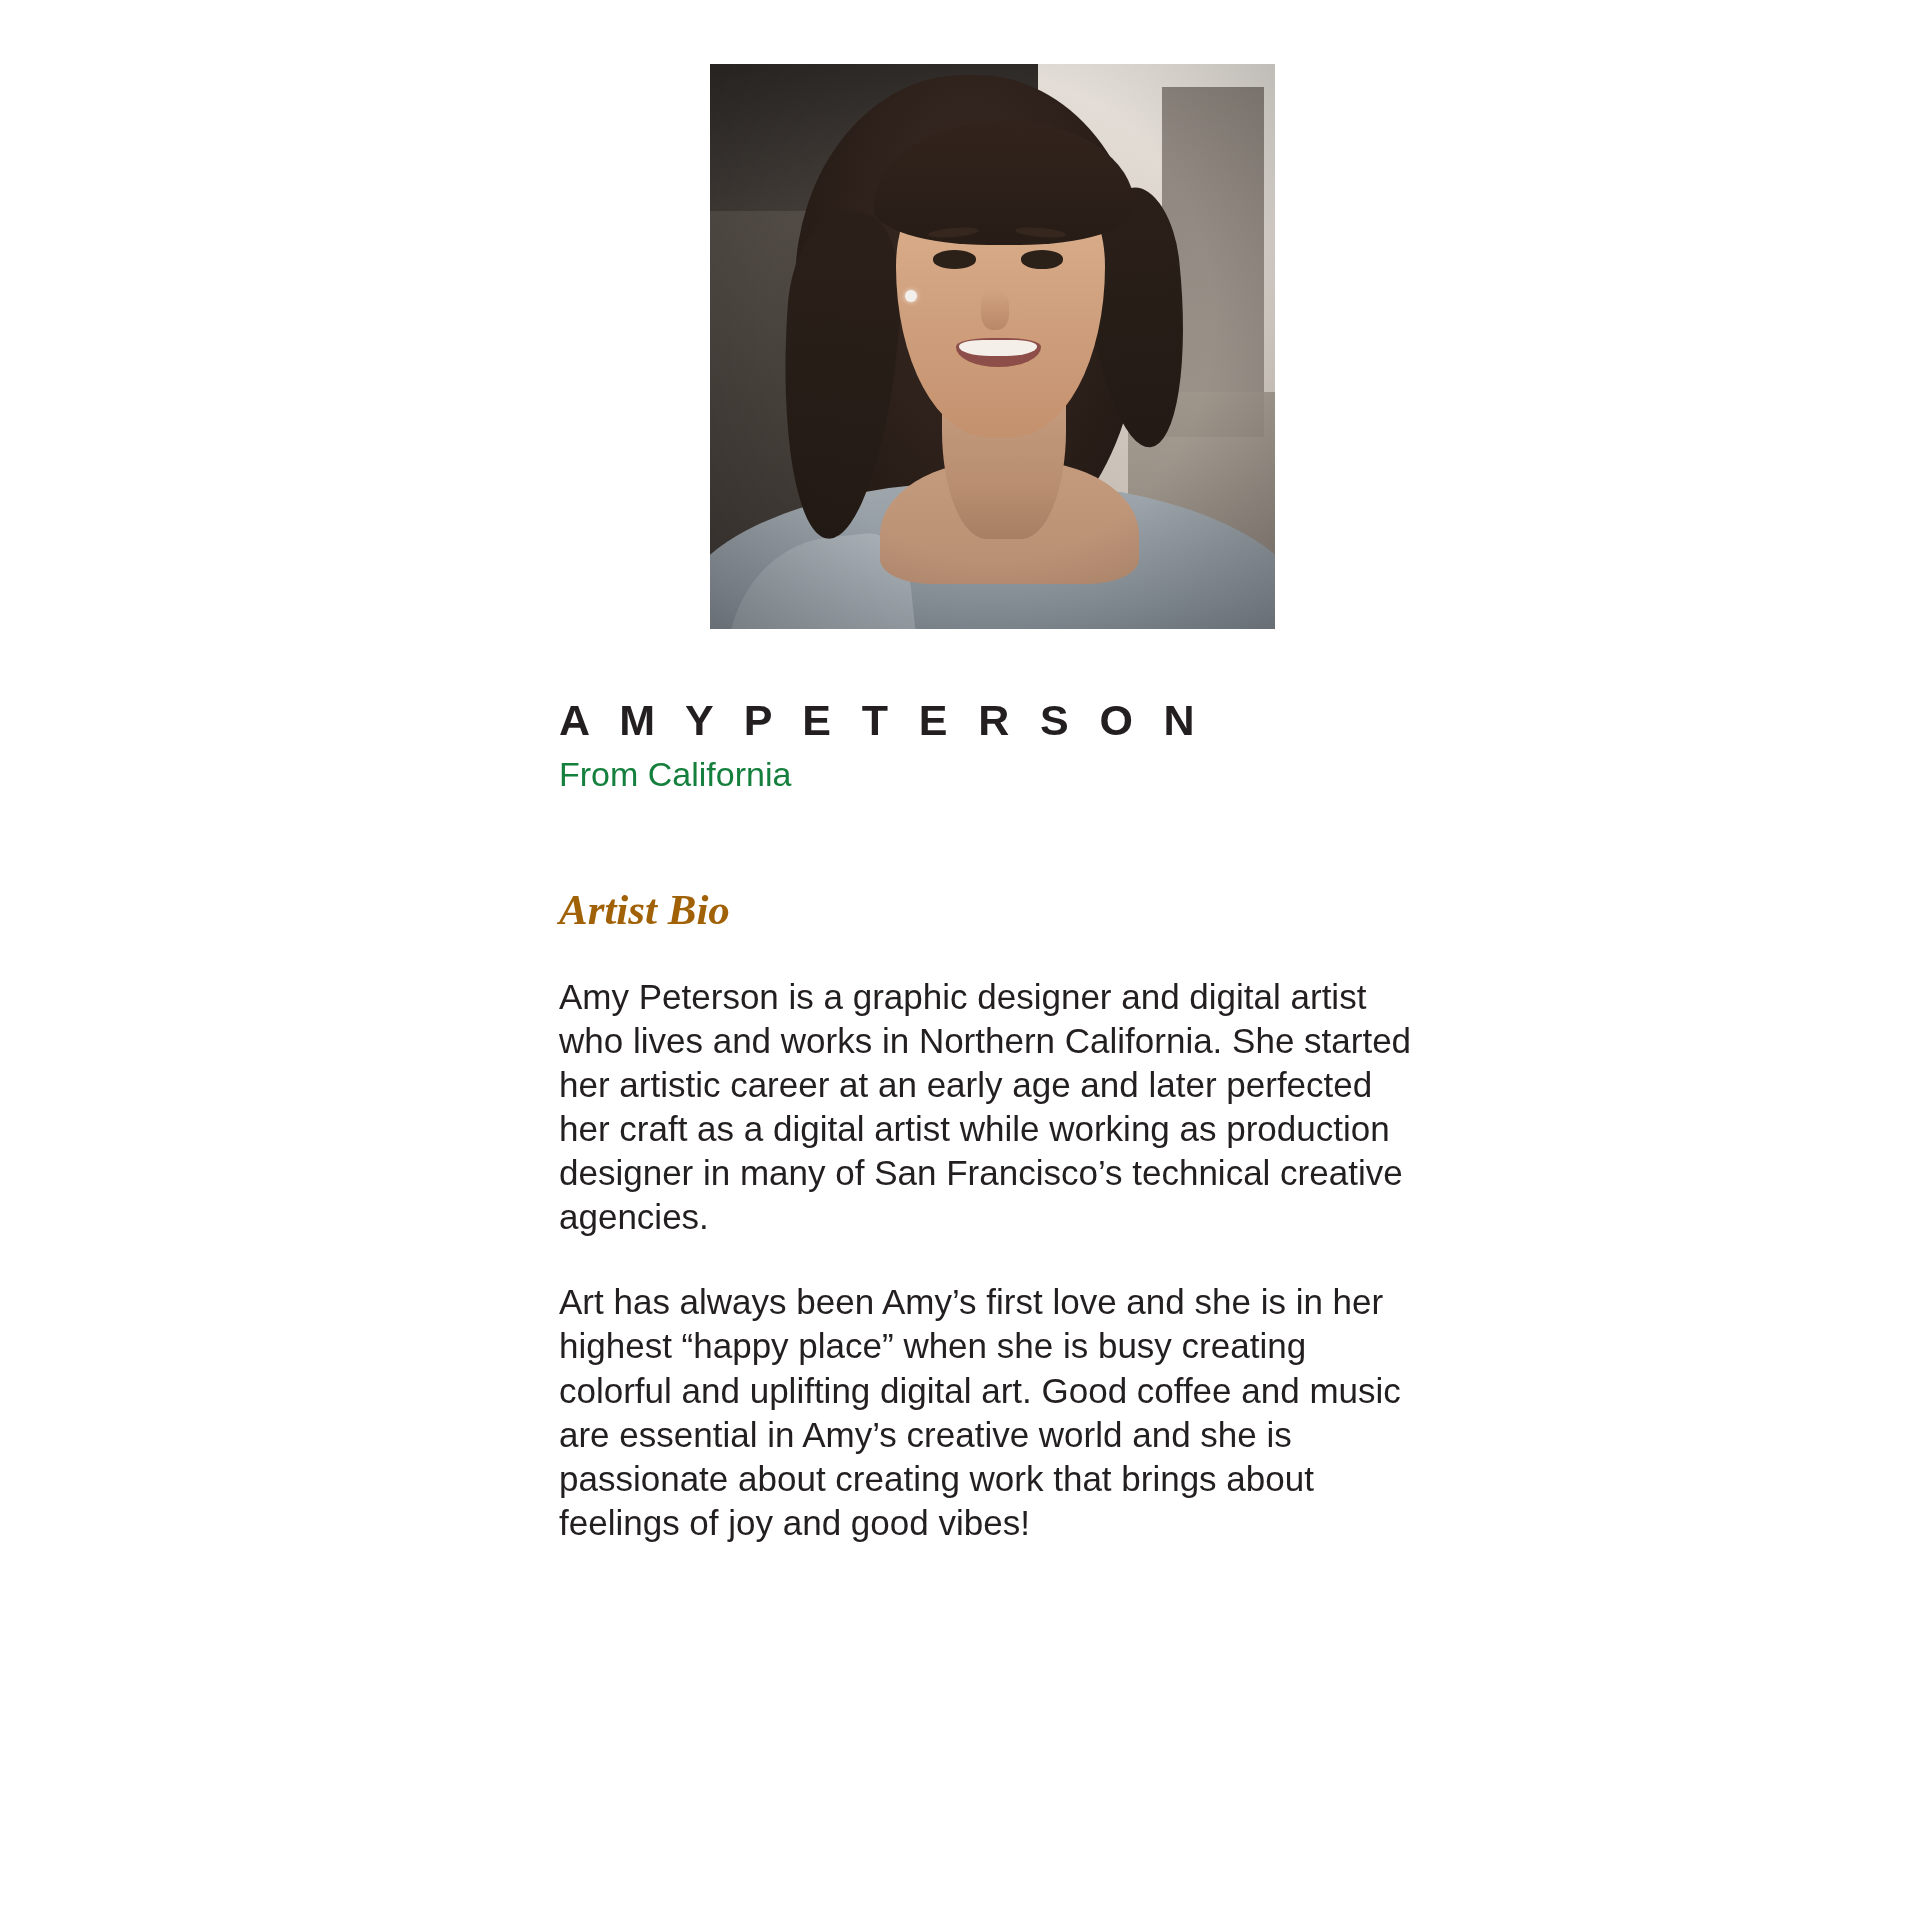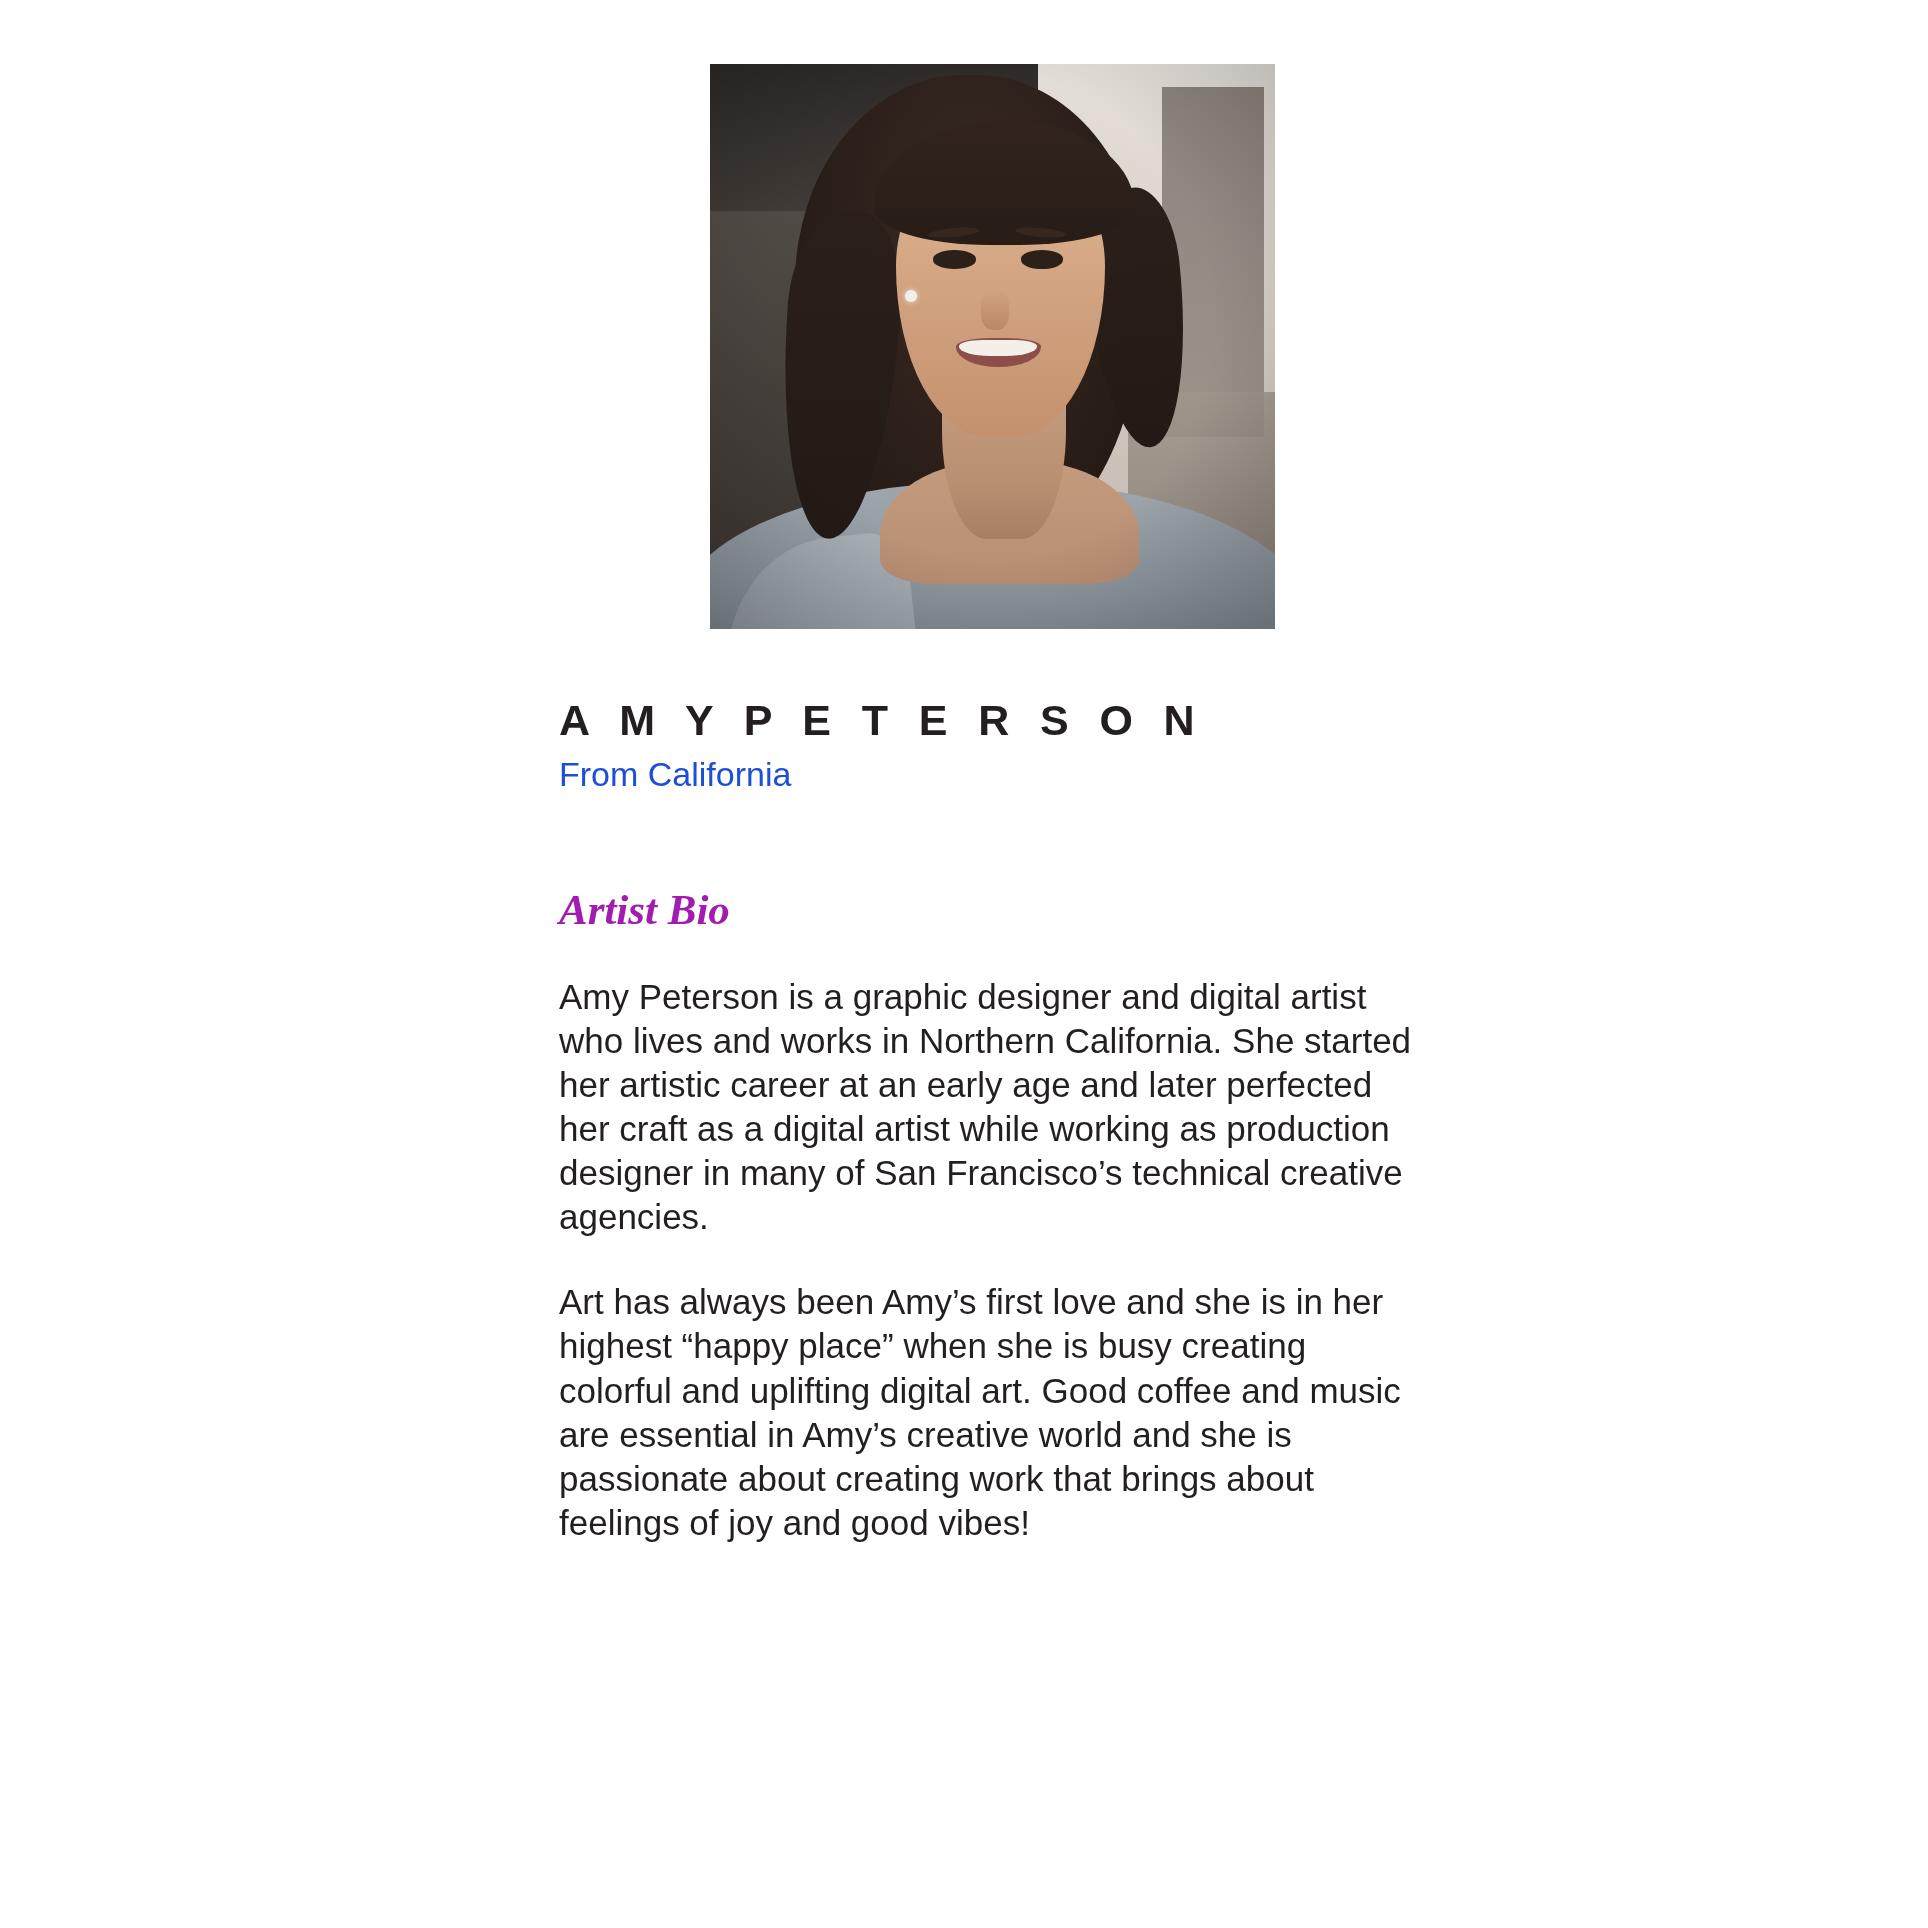--- a/index.html
+++ b/index.html
@@ -237,29 +237,29 @@
     font-size: 43px;
     font-weight: bold;
     letter-spacing: 9.4px;
     color: #231f20;
     margin: 0 0 9.4px 0;
     line-height: 1.1;
   }
   .artist-from {
     font-size: 34px;
     font-weight: 400;
-    color: #1d4ed8;
+    color: #15803d;
     margin: 0;
     line-height: 1.2;
   }
   .bio-heading {
     font-family: "Liberation Serif", serif;
     font-style: italic;
     font-size: 43px;
-    color: #a21caf;
+    color: #a16207;
     margin: 92px 0 41px 0;
     line-height: 1.1;
   }
   .bio-para {
     font-size: 35px;
     line-height: 1.26;
     color: #231f20;
     margin: 0 0 41px 0;
     max-width: 862px;
   }

